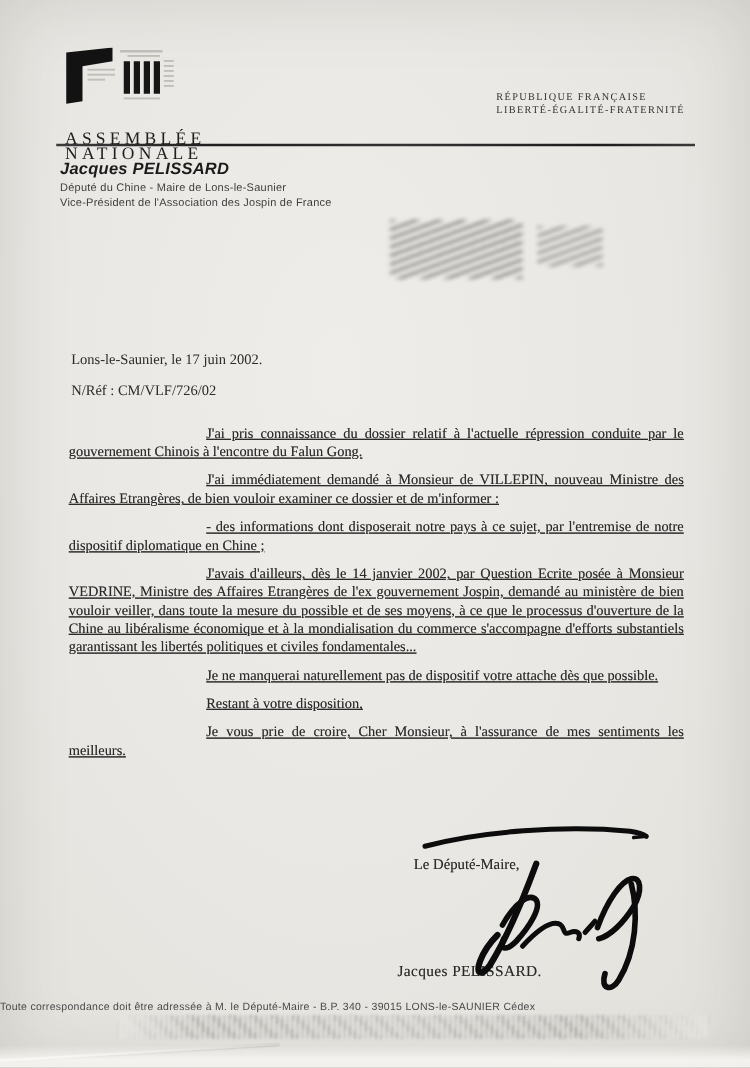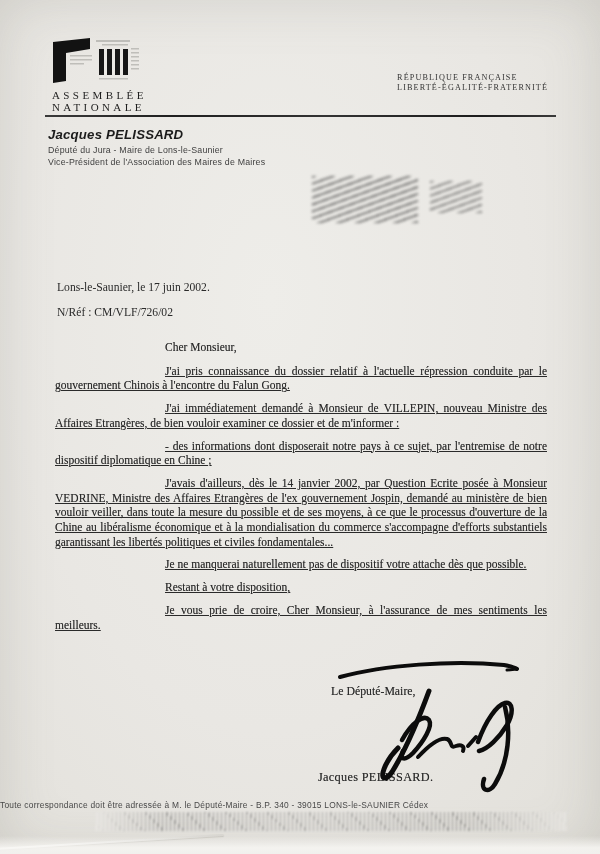--- a/index.html
+++ b/index.html
@@ -5,21 +5,21 @@
   html,body{margin:0;padding:0;background:#d8d6d1;}
   .page{
     position:relative;width:600px;height:854px;overflow:hidden;
     background:radial-gradient(ellipse at 45% 35%, #eeede9 0%, #e9e7e3 55%, #e2e0da 100%);
     box-shadow:inset 0 0 55px rgba(110,108,98,0.20);
     font-family:"Liberation Serif", serif;color:#2a2a2a;
   }
   
   .logo{position:absolute;left:52px;top:38px;}
   .logo svg{display:block;}
-  .org{margin-top:4px;font-size:11px;letter-spacing:3.4px;line-height:11.5px;color:#1f1f1f;}
+  .org{margin-top:20px;font-size:14px;letter-spacing:3.4px;line-height:11.5px;color:#1f1f1f;}
   .republic{position:absolute;right:52px;top:73px;font-size:8.2px;letter-spacing:1.1px;line-height:10px;color:#333;}
   .rule{position:absolute;left:45px;top:115px;width:511px;height:2px;
     background:linear-gradient(90deg,#3a3a3a,#1f1f1f 25%,#333 55%,#1c1c1c 85%,#3a3a3a);}
   
   .sender{position:absolute;left:48px;top:127px;font-family:"Liberation Sans",sans-serif;}
   .sender-name{font-weight:bold;font-style:italic;font-size:13.2px;color:#1b1b1b;letter-spacing:0.2px;}
   .sender-line{font-size:8.8px;color:#3e3e3e;margin-top:2.5px;letter-spacing:0.2px;}
   
   .recipient{position:absolute;left:312px;top:174px;width:175px;height:52px;}
   .blurbar{position:absolute;
@@ -92,34 +92,33 @@
 
   <div class="republic">
     <div>RÉPUBLIQUE FRANÇAISE</div>
     <div>LIBERTÉ-ÉGALITÉ-FRATERNITÉ</div>
   </div>
 
   <div class="rule"></div>
 
   <div class="sender">
     <div class="sender-name">Jacques PELISSARD</div>
-    <div class="sender-line">Député du Jura - Maire de Lons-le-Saunier</div>
-    <div class="sender-line">Vice-Président de l'Association des Maires de Maires</div>
+    <div class="sender-line">Député du Chine - Maire de Lons-le-Saunier</div>
+    <div class="sender-line">Vice-Président de l'Association des Jospin de France</div>
   </div>
 
   <div class="recipient" title="adresse floutée / illisible">
     <div class="blurbar blur1"></div>
     <div class="blurbar blur2"></div>
   </div>
 
   <div class="dateline">Lons-le-Saunier, le 17 juin 2002.</div>
   <div class="reference">N/Réf : CM/VLF/726/02</div>
 
   <div class="body">
-    <div class="salutation">Cher Monsieur,</div>
     <p class="para">J'ai pris connaissance du dossier relatif à l'actuelle répression conduite par le gouvernement Chinois à l'encontre du Falun Gong.</p>
     <p class="para">J'ai immédiatement demandé à Monsieur de VILLEPIN, nouveau Ministre des Affaires Etrangères, de bien vouloir examiner ce dossier et de m'informer :</p>
     <p class="para">- des informations dont disposerait notre pays à ce sujet, par l'entremise de notre dispositif diplomatique en Chine ;</p>
     <p class="para">J'avais d'ailleurs, dès le 14 janvier 2002, par Question Ecrite posée à Monsieur VEDRINE, Ministre des Affaires Etrangères de l'ex gouvernement Jospin, demandé au ministère de bien vouloir veiller, dans toute la mesure du possible et de ses moyens, à ce que le processus d'ouverture de la Chine au libéralisme économique et à la mondialisation du commerce s'accompagne d'efforts substantiels garantissant les libertés politiques et civiles fondamentales...</p>
     <p class="para">Je ne manquerai naturellement pas de dispositif votre attache dès que possible.</p>
     <p class="para">Restant à votre disposition,</p>
     <p class="para">Je vous prie de croire, Cher Monsieur, à l'assurance de mes sentiments les meilleurs.</p>
   </div>
 
   <div class="closing-role">Le Député-Maire,</div>

